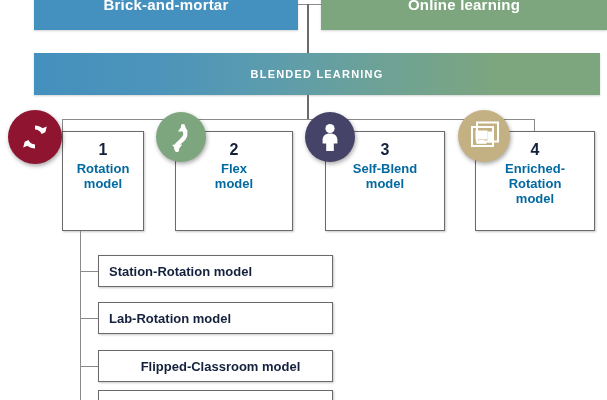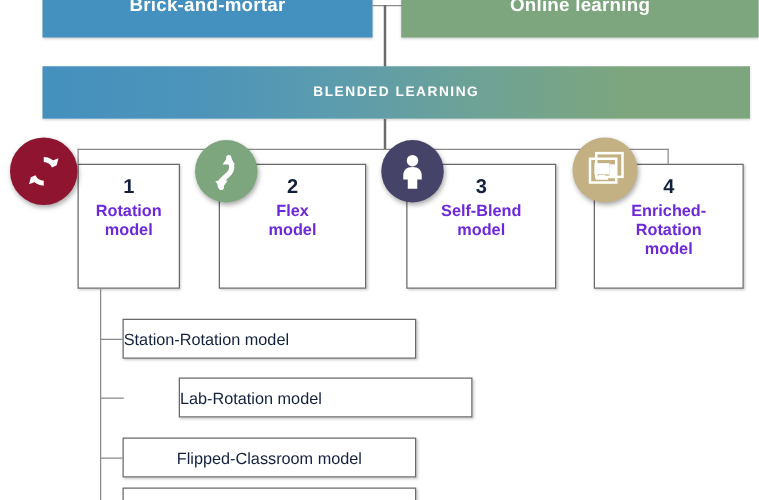--- a/index.html
+++ b/index.html
@@ -53,21 +53,21 @@
     border:1.5px solid #6a6a6a;
     box-shadow:1px 1px 2px rgba(0,0,0,0.22);
     display:flex;flex-direction:column;align-items:center;
     padding-top:9px;
     box-sizing:border-box;
   }
   .model-num{
     font-size:16px;font-weight:bold;color:#14213d;line-height:1.1;
   }
   .model-name{
-    font-size:13px;font-weight:bold;color:#6d28d9;
+    font-size:13px;font-weight:bold;color:#0369a1;
     text-align:center;line-height:1.18;margin-top:2px;
   }
 
   #model-1{left:62px; top:131px; width:82px; height:100px;}
   #model-2{left:175px;top:131px; width:118px;height:100px;}
   #model-3{left:325px;top:131px; width:120px;height:100px;}
   #model-4{left:475px;top:131px; width:120px;height:100px;}
 
   
   .icon-circle{
@@ -84,25 +84,26 @@
   
   .sub-box{
     position:absolute;
     left:98px;
     width:235px;
     height:32px;
     background:#ffffff;
     border:1.5px solid #6a6a6a;
     box-shadow:1px 1px 2px rgba(0,0,0,0.22);
     display:flex;align-items:center;
+    padding-left:10px;
     box-sizing:border-box;
-    font-size:13px;font-weight:normal;color:#14213d;
+    font-size:13px;font-weight:bold;color:#14213d;
   }
   #sub-1{top:255px;}
-  #sub-2{top:302px;margin-left:45px;}
+  #sub-2{top:302px;}
   #sub-3{top:350px;justify-content:center;}
   #sub-4{top:390px;height:32px;}
 </style>
 </head>
 <body>
 
 <div id="canvas">
 
   <div class="toprow-box" id="box-brick">
     <span>Brick-and-mortar</span>

